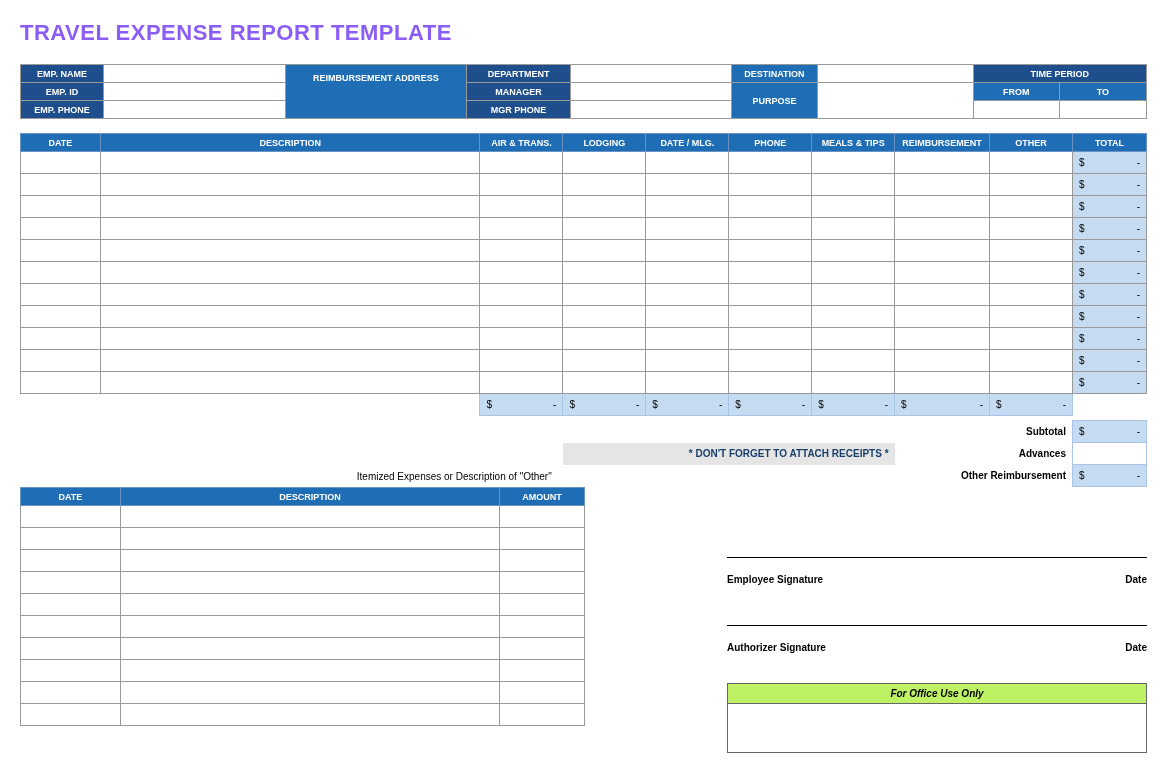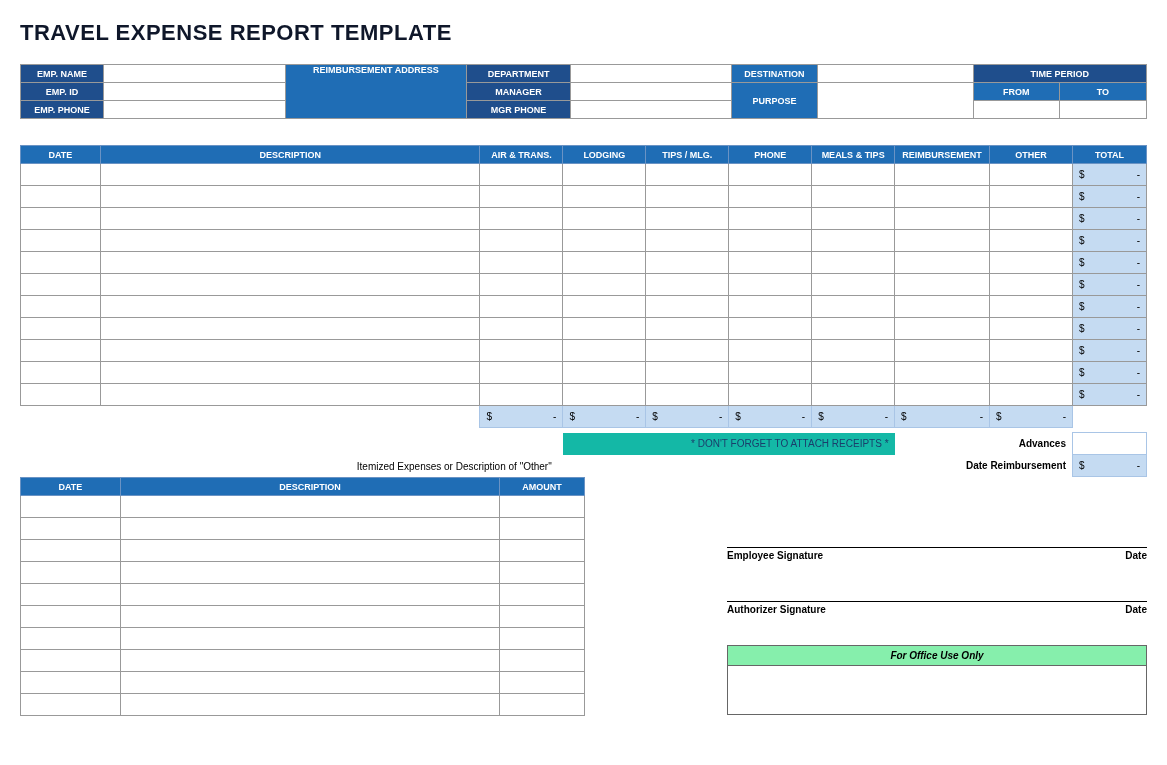--- a/index.html
+++ b/index.html
@@ -5,31 +5,31 @@
   * { box-sizing: border-box; }
   body {
     font-family: Arial, sans-serif;
     font-size: 10px;
     margin: 0;
     padding: 20px;
     background: #fff;
     width: 1167px;
   }
   .title {
-    color: #0f172a;
+    color: #8b5cf6;
     font-size: 22px;
     font-weight: bold;
     letter-spacing: 0.5px;
     margin-bottom: 18px;
   }
   table { border-collapse: collapse; }
   td, th { padding: 0; }
 
   
-  .hdr { margin-bottom: 26px; }
+  .hdr { margin-bottom: 14px; }
   .hdr td { height: 18px; border: 1px solid #999; }
   .hdr .lab {
     background: #1F6DB5;
     color: #fff;
     font-weight: bold;
     text-align: center;
     font-size: 9px;
   }
   .hdr .navy { background: #1F4E8C; }
   .hdr .val { background: #fff; }
@@ -76,23 +76,23 @@
   .summary td.amt {
     border: 1px solid #a9c5e6;
     padding: 0 6px;
     text-align: left;
   }
   .summary td.amt.shade { background: #c5dbf2; }
   .summary td.amt .d { float: left; }
   .summary td.amt .v { float: right; }
 
   .reminder {
-    background: #14b8a6;
+    background: #e5e5e5;
     color: #1a3e6b;
-    font-weight: normal;
+    font-weight: bold;
     font-size: 10px;
     text-align: center;
     height: 22px;
     line-height: 22px;
     border: 1px solid #8fbce6;
   }
 
   .other-title { font-size: 10px; margin: 6px 0 4px 0; }
 
   .itemized { width: 565px; float: left; }
@@ -116,29 +116,29 @@
     margin-top: 30px;
     margin-right: 0;
   }
   .sig-line {
     border-top: 1px solid #000;
     margin-top: 40px;
     display: flex;
     justify-content: space-between;
     font-size: 10px;
     font-weight: bold;
-    padding-top: 2px;
+    padding-top: 16px;
   }
   .office {
     margin-top: 30px;
     border: 1px solid #666;
     width: 420px;
   }
   .office .hd {
-    background: #86efac;
+    background: #bef264;
     text-align: center;
     font-style: italic;
     font-weight: bold;
     font-size: 10px;
     height: 20px;
     line-height: 20px;
     border-bottom: 1px solid #666;
   }
   .office .body { height: 48px; }
 
@@ -147,21 +147,21 @@
 </head>
 <body>
 
 <div class="title">TRAVEL EXPENSE REPORT TEMPLATE</div>
 
 <table class="hdr" style="width:1127px">
   <tbody>
       <tr>
     <td class="lab navy" style="width:80px">EMP. NAME</td>
     <td class="val" style="width:175px"></td>
-    <td class="lab" rowspan="3" style="width:175px;vertical-align:top;padding-top:0">REIMBURSEMENT ADDRESS</td>
+    <td class="lab" rowspan="3" style="width:175px;vertical-align:top;padding-top:8px">REIMBURSEMENT ADDRESS</td>
     <td class="lab navy" style="width:100px">DEPARTMENT</td>
     <td class="val" style="width:155px"></td>
     <td class="lab" style="width:83px">DESTINATION</td>
     <td class="val" style="width:150px"></td>
     <td class="lab navy" colspan="2" style="width:167px">TIME PERIOD</td>
   </tr>
   <tr>
     <td class="lab navy">EMP. ID</td>
     <td class="val"></td>
     <td class="lab navy">MANAGER</td>
@@ -194,21 +194,21 @@
       <col style="width:95px">
     <col style="width:83px">
       <col style="width:74px">
   </colgroup>
   <tbody>
       <tr>
     <th>DATE</th>
     <th>DESCRIPTION</th>
     <th>AIR &amp; TRANS.</th>
     <th>LODGING</th>
-    <th>TIPS / MLG.</th>
+    <th>DATE / MLG.</th>
     <th>PHONE</th>
     <th>MEALS &amp; TIPS</th>
     <th>REIMBURSEMENT</th>
     <th>OTHER</th>
     <th>TOTAL</th>
   </tr>
   </tbody>
     <tbody id="grid-rows">
       <tr>
         <td></td>
@@ -417,31 +417,43 @@
   <colgroup>
     <col style="width:543px">
       <col style="width:83px">
       <col style="width:83px">
       <col style="width:83px">
       <col style="width:83px">
     <col style="width:178px">
       <col style="width:74px">
   </colgroup>
   <tbody>
+      <tr>
+    <td></td>
+        <td></td>
+        <td></td>
+        <td></td>
+        <td></td>
+    <td style="font-weight:bold">Subtotal</td>
+    <td class="amt shade">
+          <span class="d">$</span>
+          <span class="v">-</span>
+        </td>
+  </tr>
   <tr>
     <td></td>
     <td colspan="4" class="reminder">* DON'T FORGET TO ATTACH RECEIPTS *</td>
     <td style="font-weight:bold">Advances</td>
     <td class="amt"></td>
   </tr>
   <tr>
     <td colspan="5" style="text-align:center;padding-left:0">
       <div class="other-title">Itemized Expenses or Description of "Other"</div>
     </td>
-    <td style="font-weight:bold">Date Reimbursement</td>
+    <td style="font-weight:bold">Other Reimbursement</td>
     <td class="amt shade">
           <span class="d">$</span>
           <span class="v">-</span>
         </td>
   </tr>
 </tbody>
   </table>
 
 <div class="clearfix">
 

